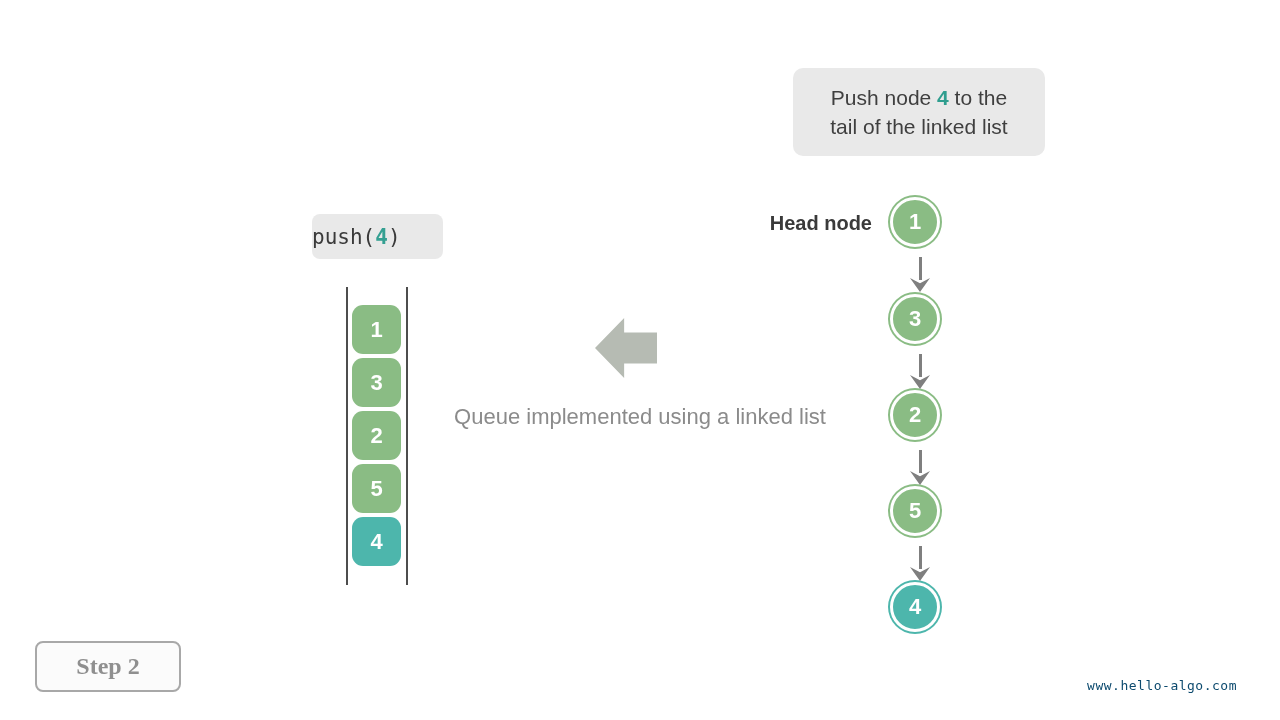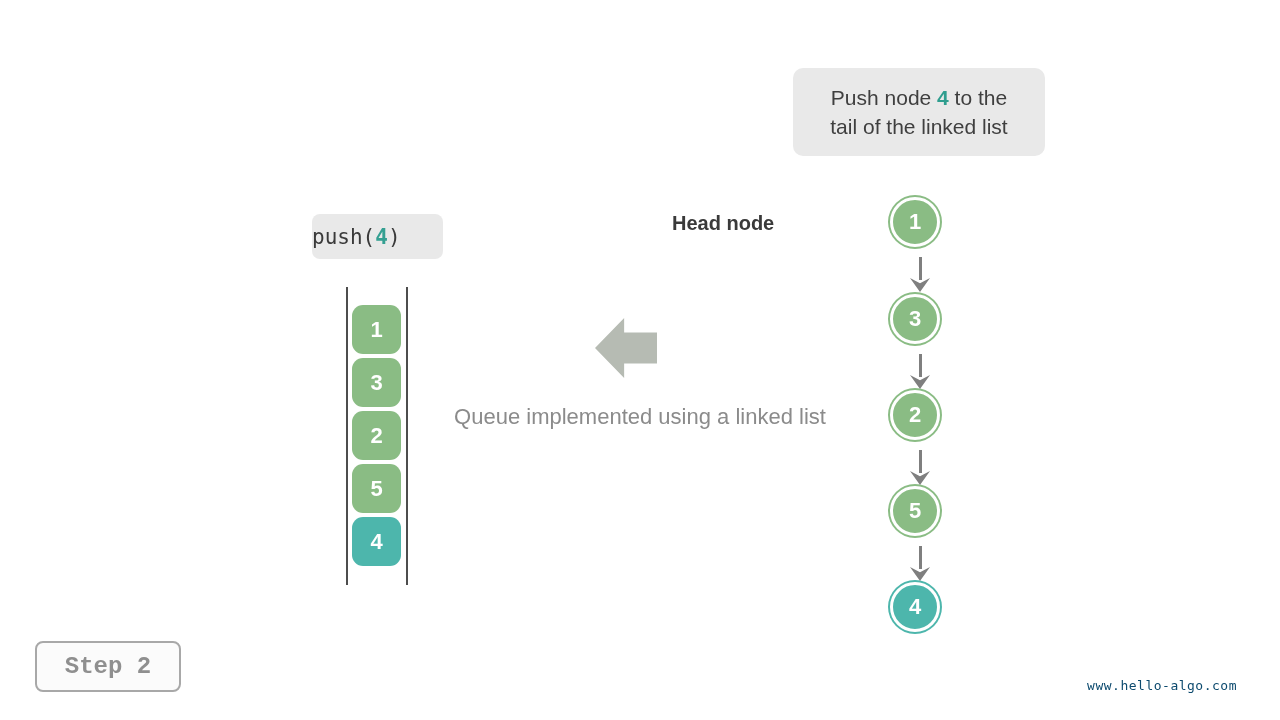--- a/index.html
+++ b/index.html
@@ -125,39 +125,40 @@
     left: 2px; top: 21px;
     width: 20px; height: 14px;
     background: #7f7f7f;
     clip-path: polygon(0 0, 50% 38%, 100% 0, 50% 100%);
   }
 
   .ll-label {
     position: absolute;
     width: 200px;
     left: 672px;
+    text-align: right;
     font-size: 20px;
     font-weight: bold;
     color: #3a3a3a;
   }
   .ll-label.head-label { top: 212px; }
   .ll-label.tail-label { top: 597px; }
 
   
   .step-badge {
     position: absolute;
     left: 35px; top: 641px;
     width: 146px; height: 51px;
     background: #fbfbfb;
     border: 2px solid #a8a8a8;
     border-radius: 8px;
     display: flex;
     align-items: center;
     justify-content: center;
-    font-family: Liberation Mono, monospace;
+    font-family: Liberation Serif, serif;
     font-size: 24px;
     font-weight: bold;
     color: #8f8f8f;
   }
 
   
   .watermark {
     position: absolute;
     right: 43px; top: 678px;
     font-family: "DejaVu Sans Mono", "Liberation Mono", monospace;

